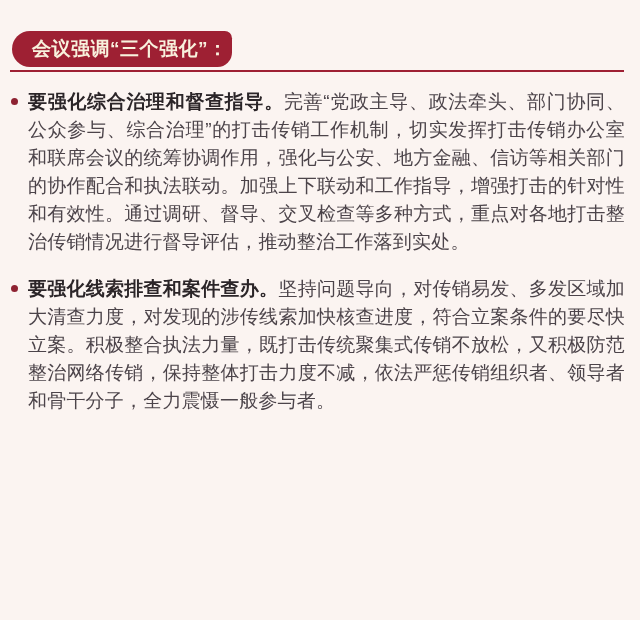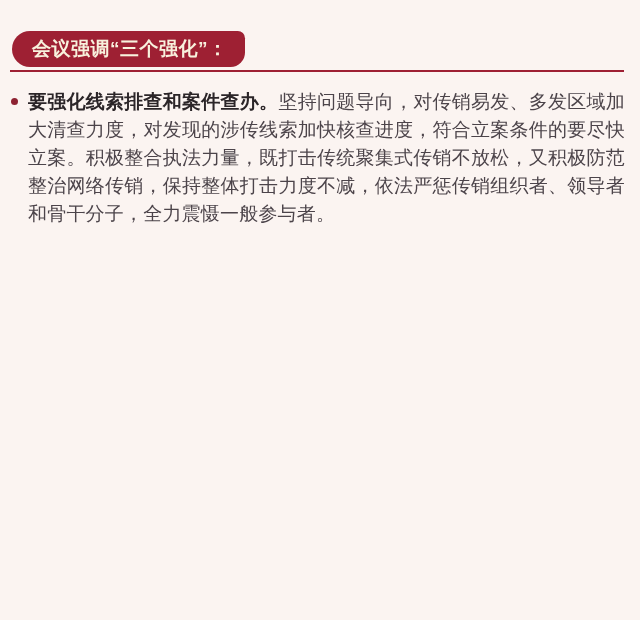--- a/index.html
+++ b/index.html
@@ -13,21 +13,21 @@
     background: #fbf4f1;
     overflow: hidden;
     font-family: "Liberation Sans", "DejaVu Sans", sans-serif;
   }
   .badge {
     position: absolute;
     left: 12px;
     top: 31px;
     height: 36px;
     line-height: 36px;
-    padding: 0 17px 0 20px;
+    padding: 0 4px 0 20px;
     background: #9e2033;
     color: #f8f1dd;
     font-size: 19px;
     font-weight: bold;
     letter-spacing: 0.5px;
     border-radius: 20px 8px 16px 20px;
     box-sizing: border-box;
     white-space: nowrap;
   }
   .rule {
@@ -80,20 +80,24 @@
 
 <div class="article">
 
   <div class="badge">会议强调“三个强化”：</div>
 
   <div class="rule"></div>
 
   <div class="content">
     <ul class="bullet-list">
 
+      <li class="bullet-item">
+        <span class="bullet-dot"></span>
+        <span class="bullet-lead">要强化综合治理和督查指导。</span><span class="bullet-body">完善“党政主导、政法牵头、部门协同、公众参与、综合治理”的打击传销工作机制，切实发挥打击传销办公室和联席会议的统筹协调作用，强化与公安、地方金融、信访等相关部门的协作配合和执法联动。加强上下联动和工作指导，增强打击的针对性和有效性。通过调研、督导、交叉检查等多种方式，重点对各地打击整治传销情况进行督导评估，推动整治工作落到实处。</span>
+      </li>
 
 
       <li class="bullet-item">
         <span class="bullet-dot"></span>
         <span class="bullet-lead">要强化线索排查和案件查办。</span><span class="bullet-body">坚持问题导向，对传销易发、多发区域加大清查力度，对发现的涉传线索加快核查进度，符合立案条件的要尽快立案。积极整合执法力量，既打击传统聚集式传销不放松，又积极防范整治网络传销，保持整体打击力度不减，依法严惩传销组织者、领导者和骨干分子，全力震慑一般参与者。</span>
       </li>
 
     </ul>
   </div>
 </div>

